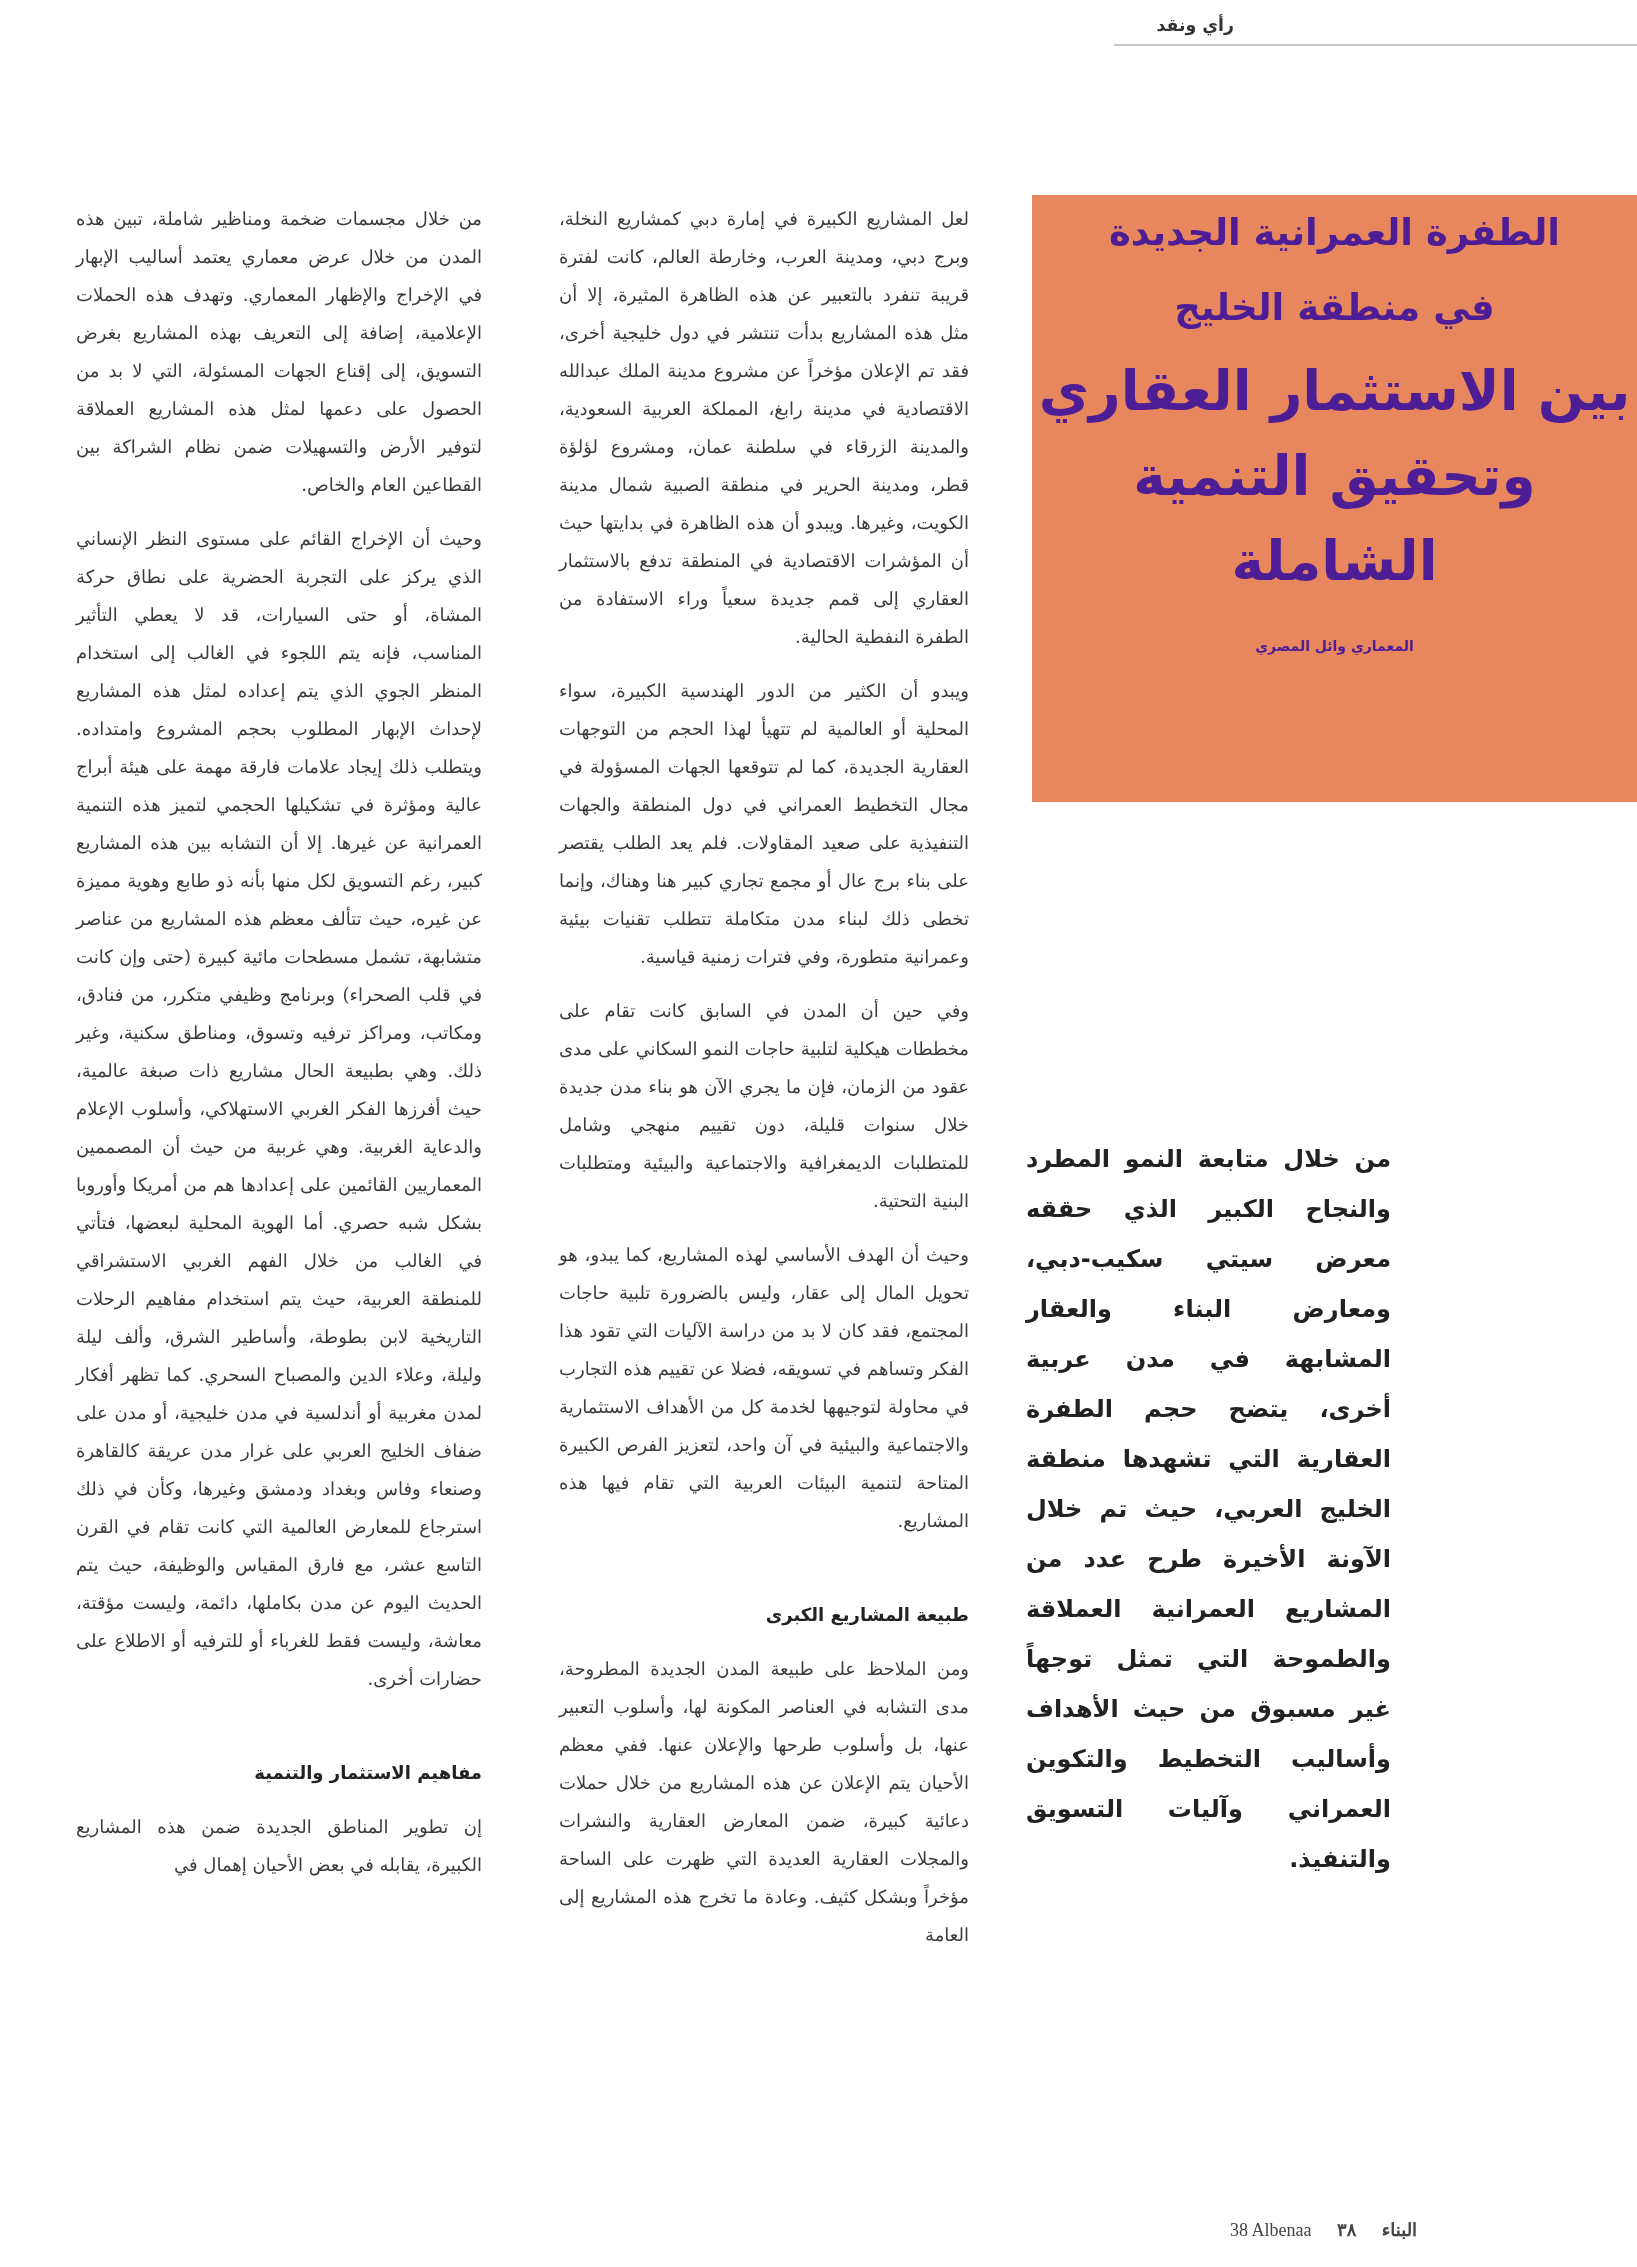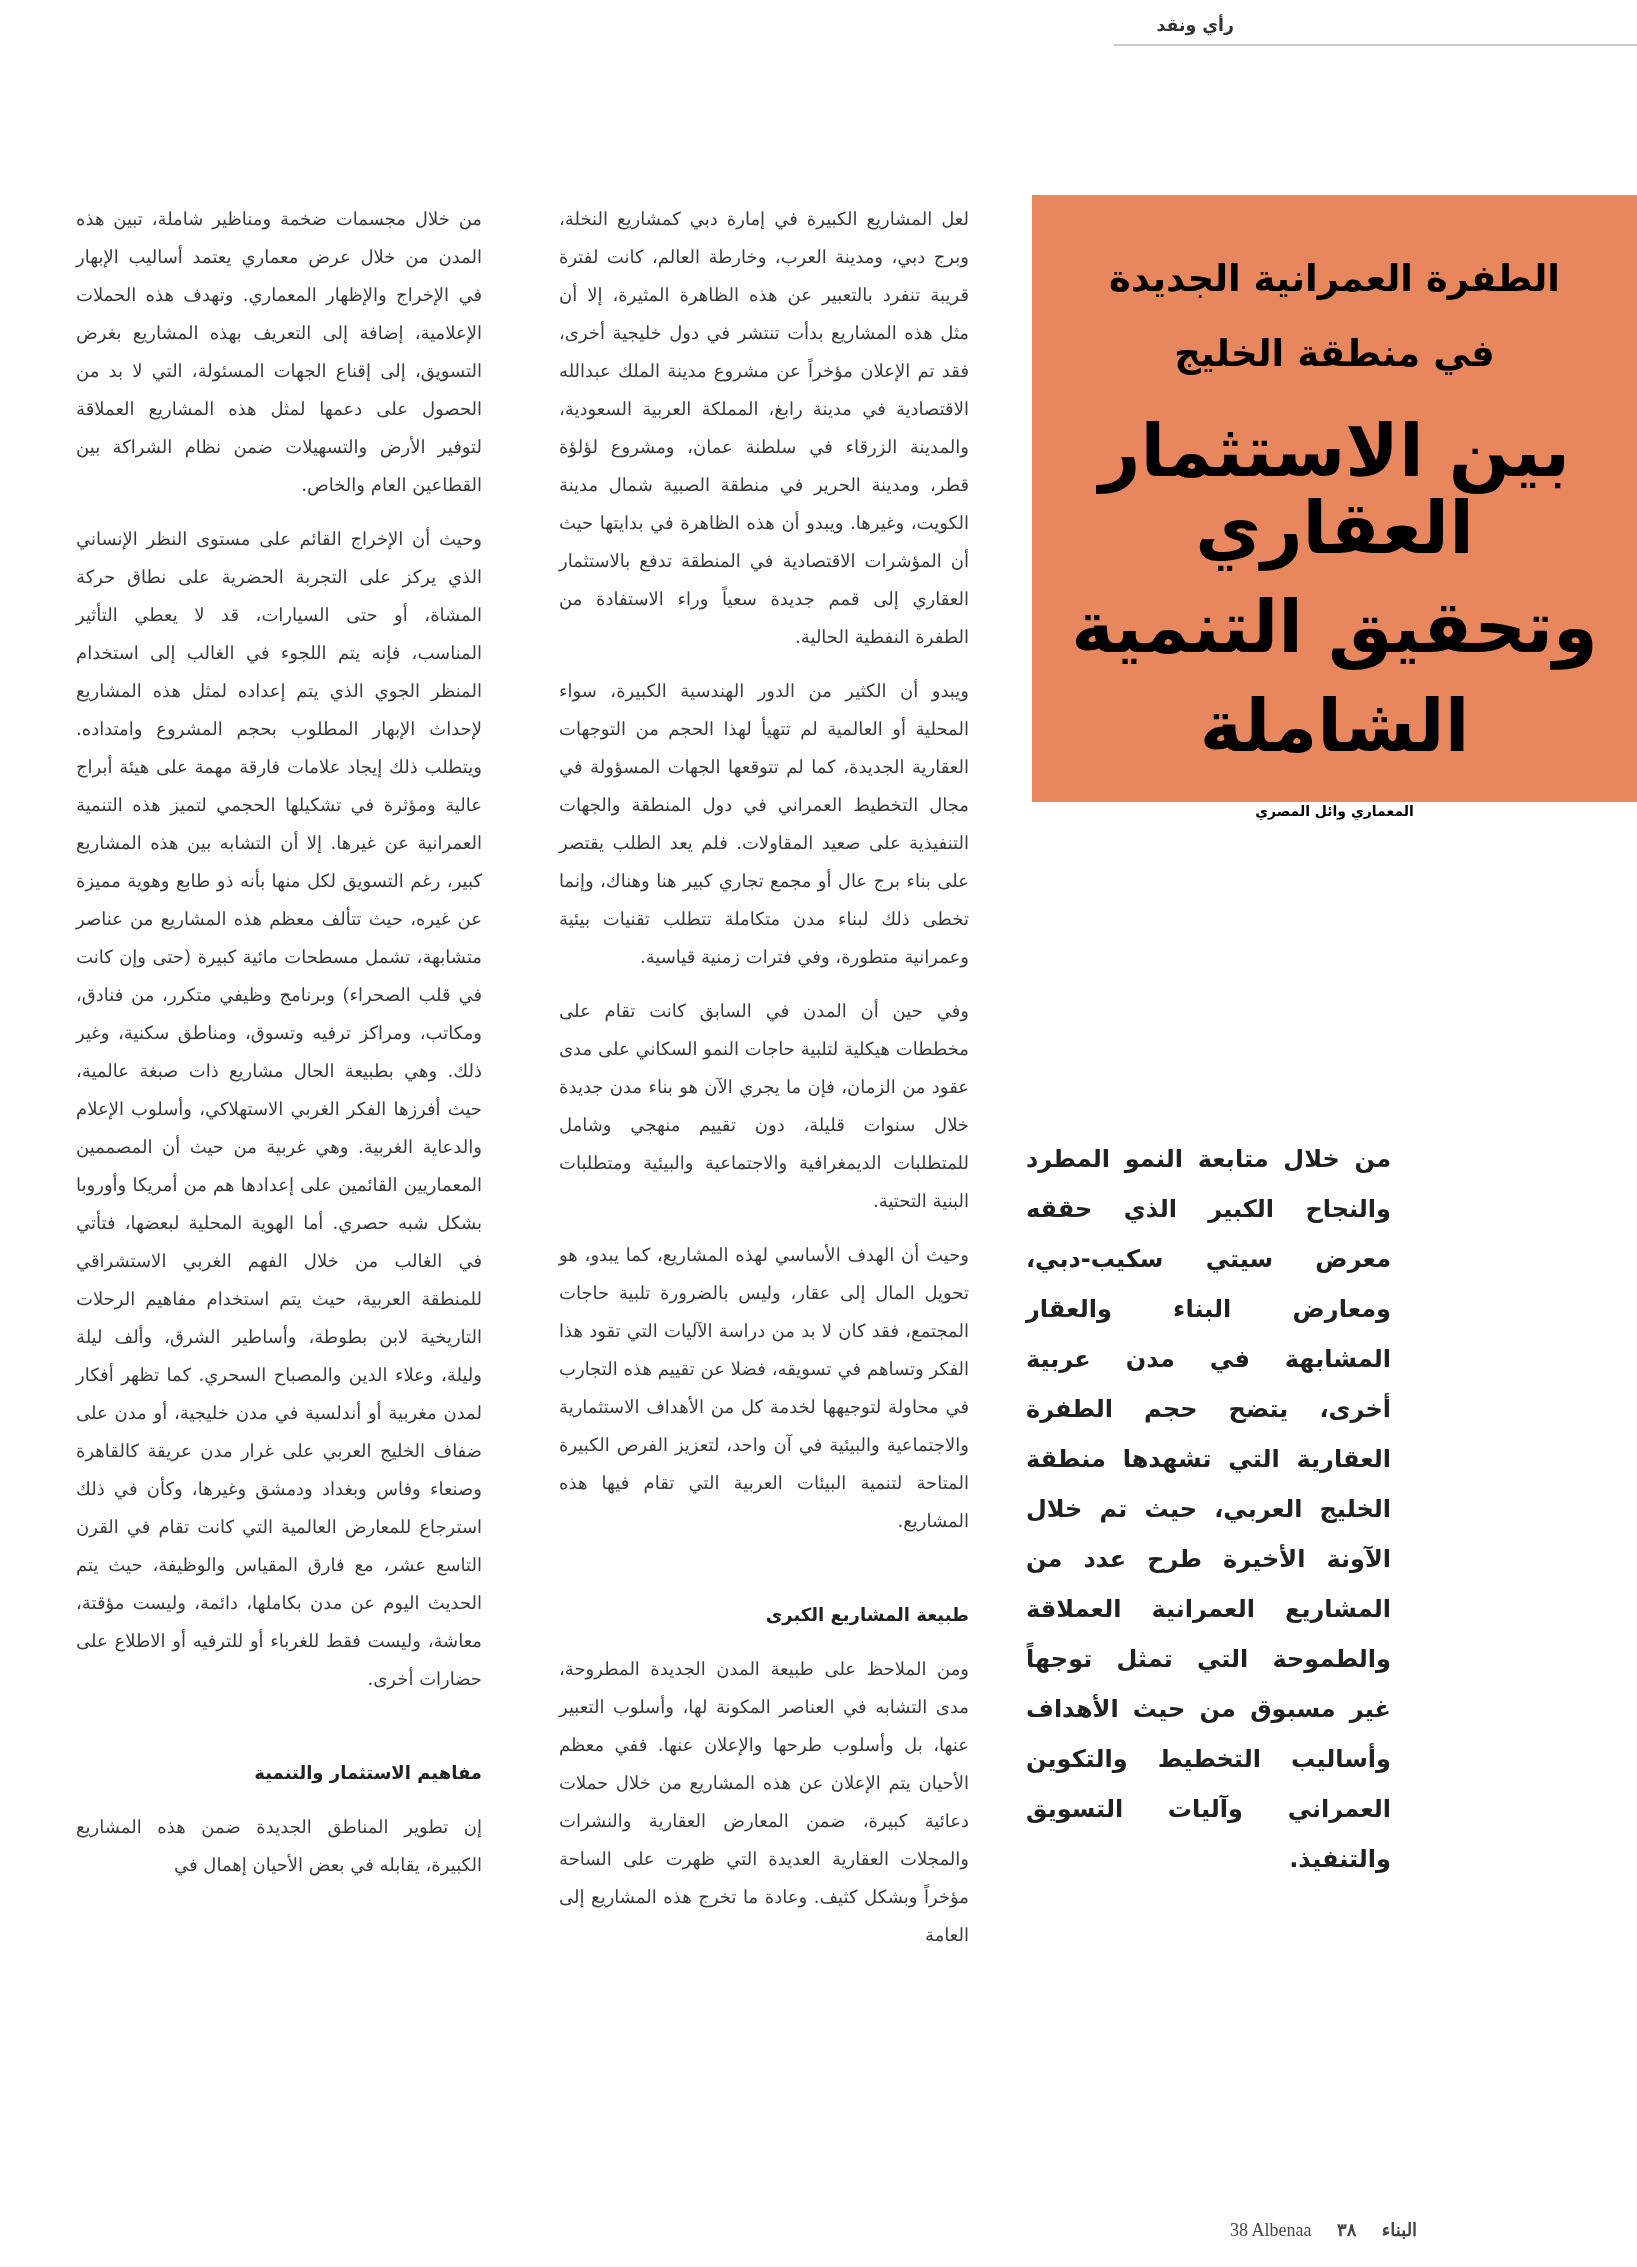--- a/index.html
+++ b/index.html
@@ -12,25 +12,25 @@
     position: absolute; top: 5.8px; left: 1114px; width: 523px; height: 38px;
     border-bottom: 2.9px solid #c9c9c9; direction: rtl;
   }
   .section-label span {
     position: absolute; right: 403px; top: 9.6px;
     font-size: 17.3px; font-weight: bold; color: #333;
     font-family: "DejaVu Sans", sans-serif;
   }
   .title-box {
     position: absolute; left: 1032px; top: 195px; width: 605px; height: 607px;
-    background: #e8865e; direction: rtl; text-align: center; color: #000000;
-    box-sizing: border-box; padding-top: 46px;
+    background: #e8865e; direction: rtl; text-align: center; color: #4c1d95;
+    box-sizing: border-box; 
   }
   .title-box .sub { font-size: 37px; font-weight: bold; line-height: 75px; font-family: "DejaVu Sans", sans-serif; }
-  .title-box .main { font-size: 72px; font-weight: bold; line-height: 77px; margin-top: 22px; font-family: "DejaVu Sans", sans-serif; letter-spacing: -1.9px; }
+  .title-box .main { font-size: 55px; font-weight: bold; line-height: 77px; margin-top: 8px; font-family: "DejaVu Sans", sans-serif; letter-spacing: -1.9px; }
   .title-box .author { font-size: 14px; font-weight: bold; margin-top: 38px; font-family: "DejaVu Sans", sans-serif; }
   .column {
     position: absolute; direction: rtl; text-align: justify;
     font-family: "DejaVu Serif", serif; font-size: 18px; line-height: 38px; color: #3a3a3a;
   }
   .column p { margin: 16px; }
   .column .heading {
     font-family: "DejaVu Sans", sans-serif; font-weight: bold; font-size: 18px; color: #222;
     margin-top: 56px; line-height: 38px;
   }

